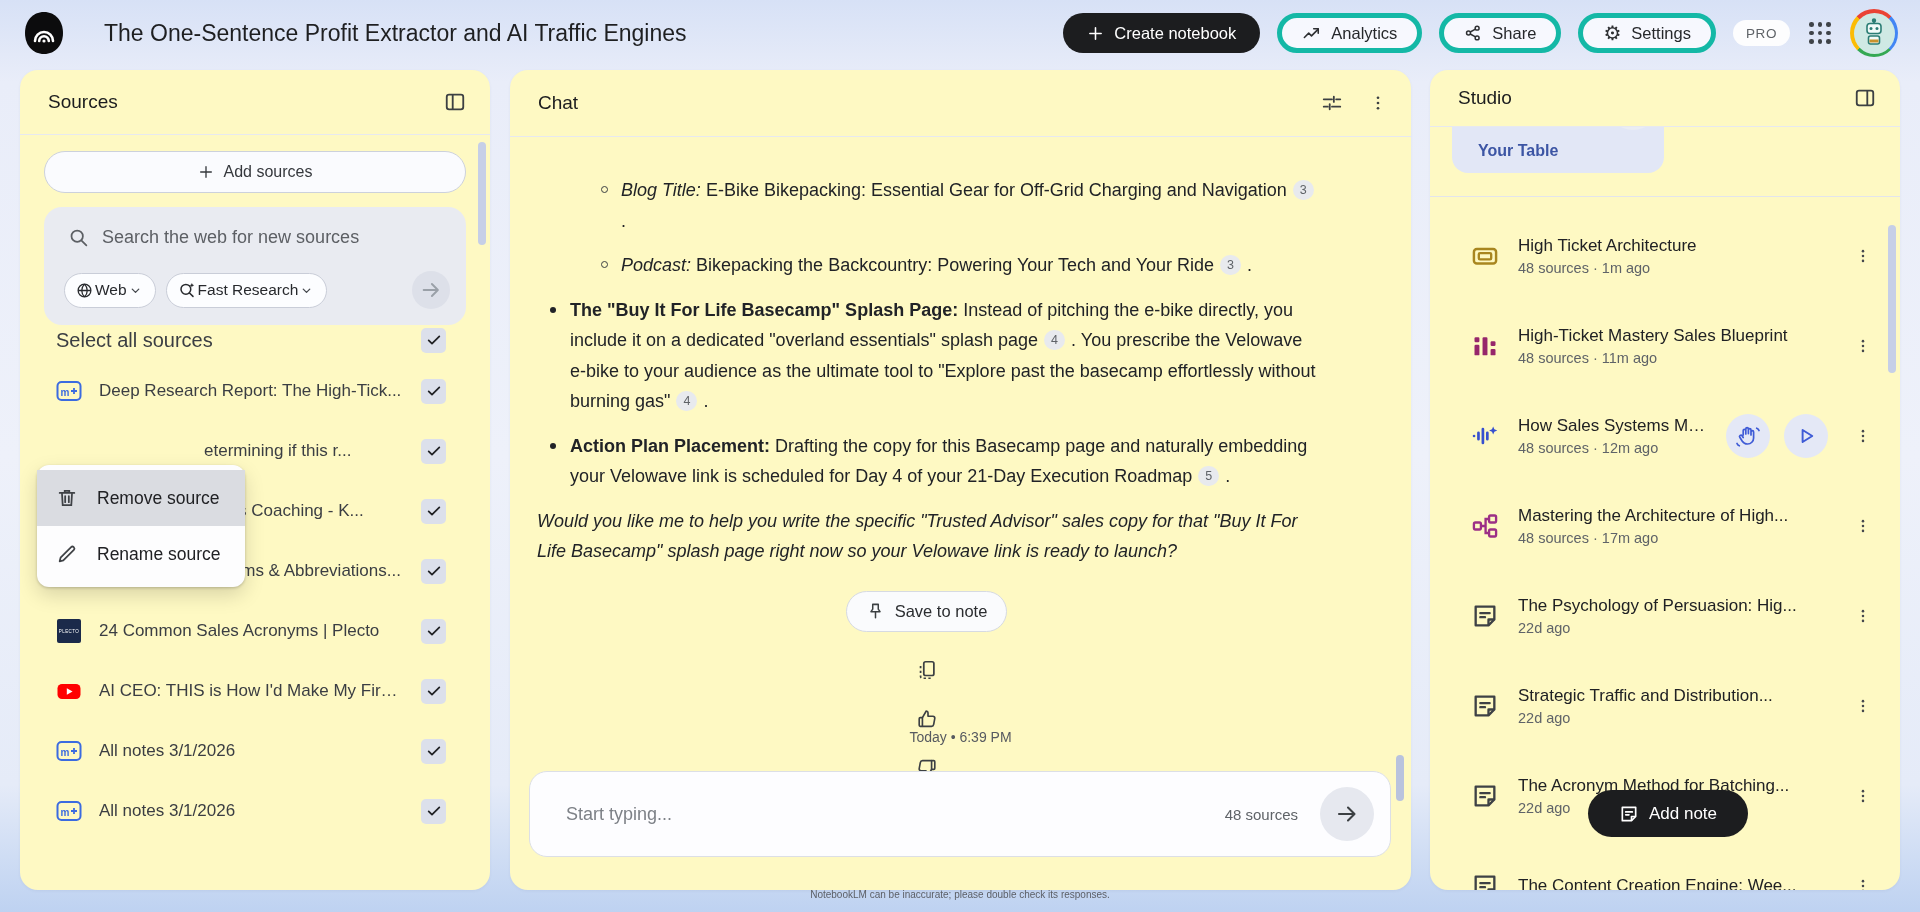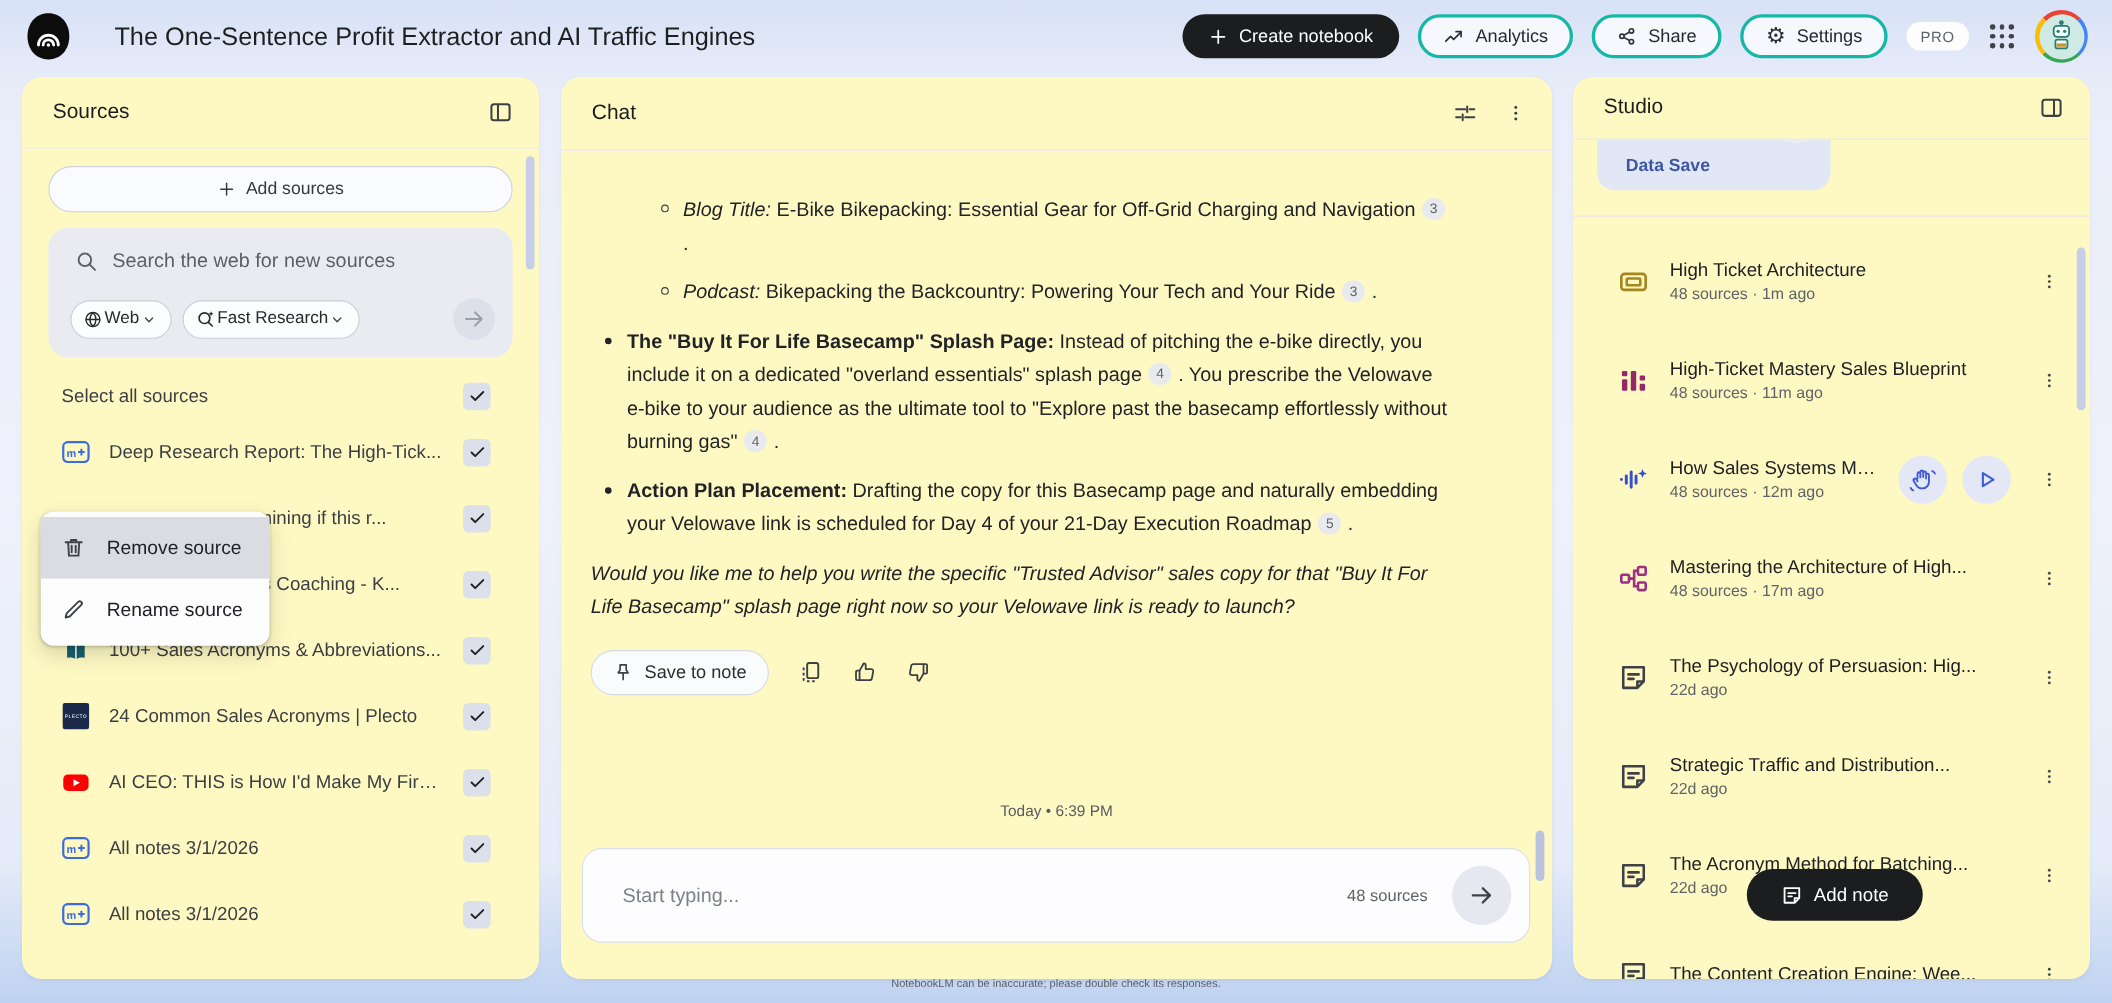--- a/index.html
+++ b/index.html
@@ -11,21 +11,21 @@
     position:relative;
   }
   svg { display:block; }
 
   
   .topbar { position:absolute; top:0; left:0; right:0; height:66px; display:flex; align-items:center; padding:0 22px 0 24px; }
   .logo { width:40px; height:44px; flex:none; }
   .app-title { font-size:23px; color:#1e1f21; margin-left:40px; white-space:nowrap; }
   .tb-right { margin-left:auto; display:flex; align-items:center; gap:17px; }
   .pill { height:40px; border-radius:20px; display:flex; align-items:center; gap:10px; padding:0 20px;
-          background:rgba(252,253,255,.8); border:3px solid #14b8a6; font-size:16.5px; color:#26282b; cursor:default; }
+          background:rgba(252,253,255,.8); border:5px solid #14b8a6; font-size:16.5px; color:#26282b; cursor:default; }
   .pill .ic { color:#2e3033; }
   .pill.dark { background:var(--dark-button,#1c1d1f); color:#fff; border:none; padding:0 24px; }
   .pro { height:26px; border-radius:13px; background:#fdfdfe; padding:0 13px; display:flex; align-items:center;
          font-size:13.5px; letter-spacing:.6px; color:#5f6368; }
   .apps-grid { width:26px; height:26px; display:grid; grid-template-columns:repeat(3,1fr); gap:4px; padding:2px; }
   .apps-grid i { width:4.5px; height:4.5px; border-radius:50%; background:#3f4348; }
   .avatar { width:48px; height:48px; border-radius:50%; padding:3.5px;
             background:conic-gradient(from 315deg,#ea4335 0 25%,#4285f4 0 50%,#34a853 0 75%,#fbbc05 0 100%); }
   .avatar .inner { width:100%; height:100%; border-radius:50%; background:#cfe9e4; display:flex; align-items:center; justify-content:center; overflow:hidden; }
 
@@ -41,22 +41,22 @@
   #sources .panel-header { height:65px; }
   .add-sources { margin:16px 24px 0; height:42px; border:1px solid #ccd1dc; border-radius:21px; background:#fafbfe;
                  display:flex; align-items:center; justify-content:center; gap:10px; font-size:16px; color:#35383d; }
   .search-card { margin:14px 24px 0; background:#e9ebf1; border-radius:18px; padding:20px 16px 16px 20px; }
   .search-row { display:flex; align-items:center; gap:13px; color:#5c5f64; font-size:18px; padding-left:4px; }
   .chip-row { display:flex; align-items:center; gap:10px; margin-top:23px; }
   .chip { height:35px; border-radius:17.5px; border:1px solid #c9cdd8; background:#fcfdff; display:flex; align-items:center;
           gap:2px; padding:0 13px 0 11px; font-size:15.5px; color:#27292d; }
   .go-btn { margin-left:auto; width:38px; height:38px; border-radius:50%; background:#dde0e9; color:#9aa0a8;
             display:flex; align-items:center; justify-content:center; }
-  .select-row { height:30px; margin-top:20px; display:flex; align-items:center; justify-content:space-between;
-                padding:0 44px 0 36px; font-size:17px; color:#3b3e43;text-align:right; }
+  .select-row { height:30px; display:flex; align-items:center; justify-content:space-between;
+                padding:0 44px 0 36px; font-size:20px; color:#3b3e43;text-align:right; }
   .src-list { margin-top:6px; }
   .src-row { height:60px; display:flex; align-items:center; gap:17px; padding:0 44px 0 36px; }
   .src-icon { width:26px; height:26px; flex:none; display:flex; align-items:center; justify-content:center; }
   .src-title { flex:1; min-width:0; font-size:17px; color:#3b3e43; white-space:nowrap; overflow:hidden; text-overflow:ellipsis; }
   .src-row.covered .src-title { padding-left:148px; }
   .checkbox { width:25px; height:25px; flex:none; border-radius:5px; background:#dce0eb; color:#202124;
               display:flex; align-items:center; justify-content:center; }
   .plecto-sq { width:24px; height:24px; background:#1b2a4a; border-radius:2px; color:#fff; font-size:4.5px;
                letter-spacing:.4px; display:flex; align-items:center; justify-content:center; }
   .ctx-menu { position:absolute; left:17px; top:395px; width:208px; background:#fdfdfe; border-radius:12px;
@@ -71,21 +71,21 @@
   .chat-content { padding:38px 95px 0 27px; font-size:18px; line-height:30.5px; color:#212327; }
   .block { display:flex; margin-bottom:14px; }
   .block.para { display:block;font-style:italic; }
   .block.sub { margin-left:64px; }
   .mk-sub { flex:none; width:7px; height:7px; border:1.6px solid #3c4043; border-radius:50%; margin:11px 13px 0 0; }
   .mk-dot { flex:none; width:6px; height:6px; background:#212327; border-radius:50%; margin:12px 14px 0 13px; }
   .seg-i { font-style:italic; }
   .seg-b { font-weight:bold; }
   .cite { display:inline-flex; align-items:center; justify-content:center; min-width:21px; height:20px; padding:0 6px;
           border-radius:10px; background:#e8eaee; color:#5f6368; font-size:12.5px; vertical-align:2px; margin:0 1px; }
-  .actions { display:flex; align-items:center; gap:27px; margin-top:24px; }
+  .actions { display:flex; align-items:center; gap:27px; margin-top:24px;flex-direction:column; }
   .save-note { height:41px; border:1px solid #d6dae2; border-radius:21px; background:#fafbfd; display:flex;
                align-items:center; gap:10px; padding:0 19px; font-size:16.5px; color:#2b2d30; }
   .act-ic { color:#3c4043; }
   .today { position:absolute; top:659px; left:0; right:0; text-align:center; font-size:14px; color:#575a60; }
   .chat-input { position:absolute; left:19px; right:20px; top:701px; height:86px; background:#fdfdff;
                 border:1px solid #dcdfe6; border-radius:18px; display:flex; align-items:center; padding:0 16px 0 36px; }
   .placeholder { flex:1; font-size:18px; color:#7d8187; }
   .count { font-size:15px; color:#5f6368; margin-right:22px; }
   .send { width:54px; height:54px; border-radius:50%; background:#e6e8ef; color:#3c4043;
           display:flex; align-items:center; justify-content:center; }
@@ -479,21 +479,21 @@
     <span>Studio</span>
     <span class="hdr-ic">
       <svg width="22" height="22" viewBox="0 0 24 24" fill="none" stroke="#3c4043" stroke-width="2">
           <rect x="3" y="4" width="18" height="16" rx="2.5"></rect>
           <path d="M14.5 4v16"></path>
         </svg>
     </span>
   </div>
   <div class="tile-strip">
     <div class="data-tile">
-      <span class="lbl">Data Save</span>
+      <span class="lbl">Your Table</span>
       <span class="tile-btn">
           <svg width="16" height="16" viewBox="0 0 24 24" fill="none" stroke="#44484e" stroke-width="2" stroke-linecap="round">
             <path d="M6 18L18 6"></path>
           </svg>
         </span>
     </div>
   </div>
   <div class="st-divider"></div>
   <div class="st-list">
       <div class="st-item">

